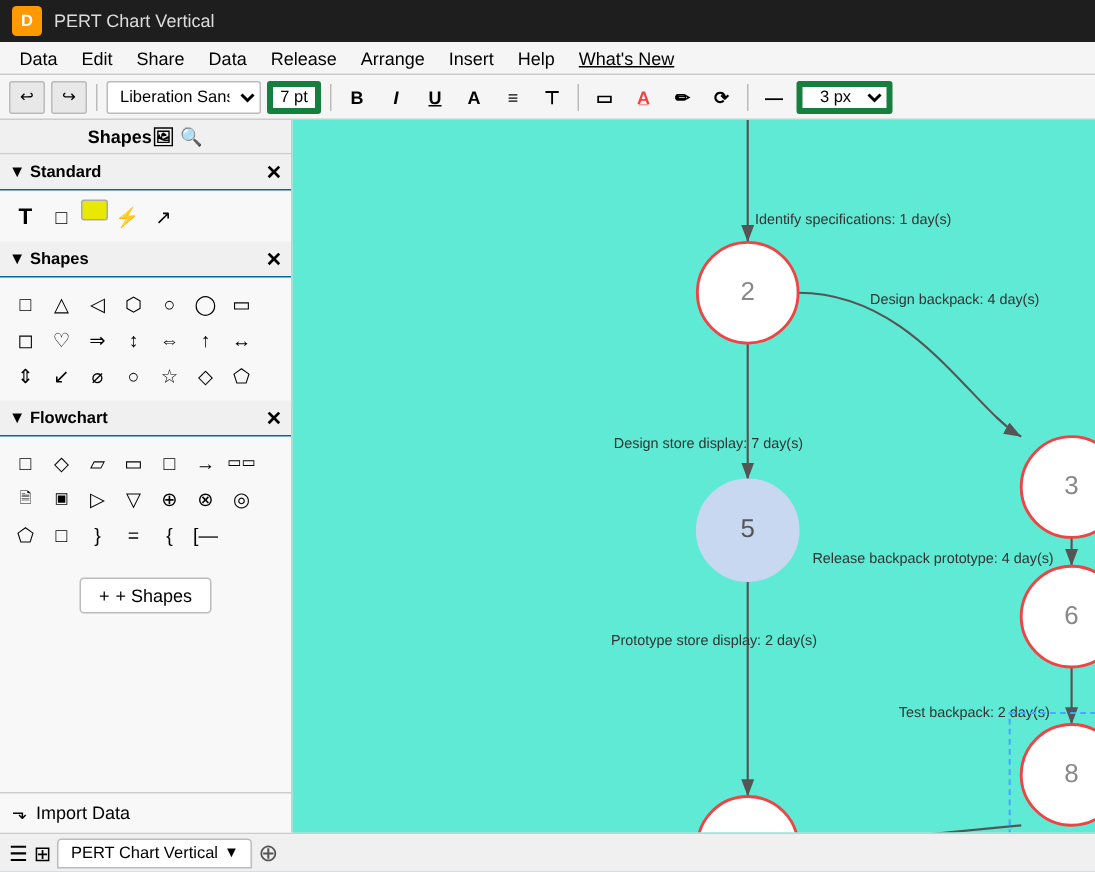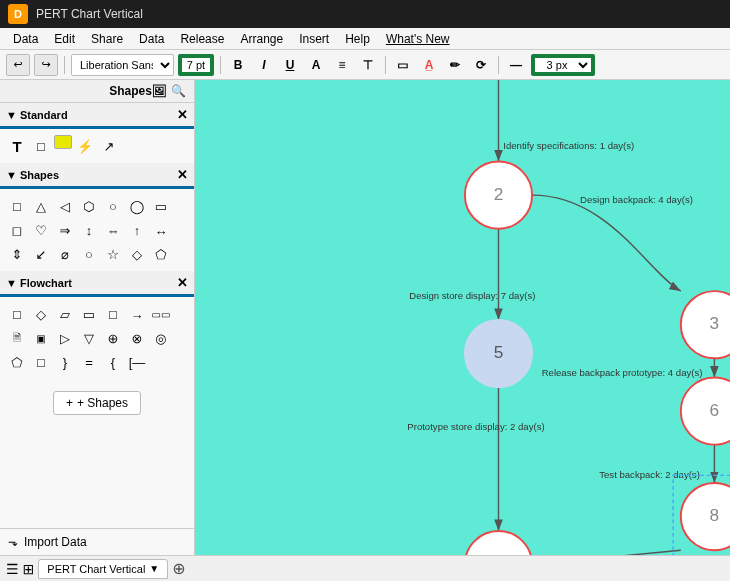--- a/index.html
+++ b/index.html
@@ -59,30 +59,30 @@
 
     
     #main { display: flex; height: calc(581px - 28px - 22px - 30px - 26px); }
 
     
     #left-panel {
       width: 195px; background: #f8f8f8; border-right: 1px solid #ccc;
       display: flex; flex-direction: column; overflow: hidden;
     }
     #panel-header {
-      display: flex; align-items: center; justify-content: flex-end;
+      display: flex; align-items: center; justify-content: center;
       padding: 4px 8px; border-bottom: 1px solid #ccc; background: #f0f0f0;
     }
     #panel-header span { font-size: 12px; font-weight: bold; }
     .panel-icons { display: flex; gap: 4px; }
     .panel-icon { cursor: pointer; font-size: 14px; }
 
     .section-header {
       display: flex; align-items: center; justify-content: space-between;
-      padding: 4px 6px; background: #f0f0f0; border-bottom: 3px solid #0369a1;
+      padding: 4px 6px; background: #f0f0f0; border-bottom: 1px solid #0369a1;
       cursor: pointer;
     }
     .section-header span { font-size: 11px; font-weight: bold; }
     .section-content { padding: 6px 6px; }
 
     .shape-grid { display: flex; flex-wrap: wrap; gap: 2px; }
     .shape-item {
       width: 22px; height: 22px; display: flex; align-items: center;
       justify-content: center; cursor: pointer; border: 1px solid transparent;
       border-radius: 2px; font-size: 13px;

